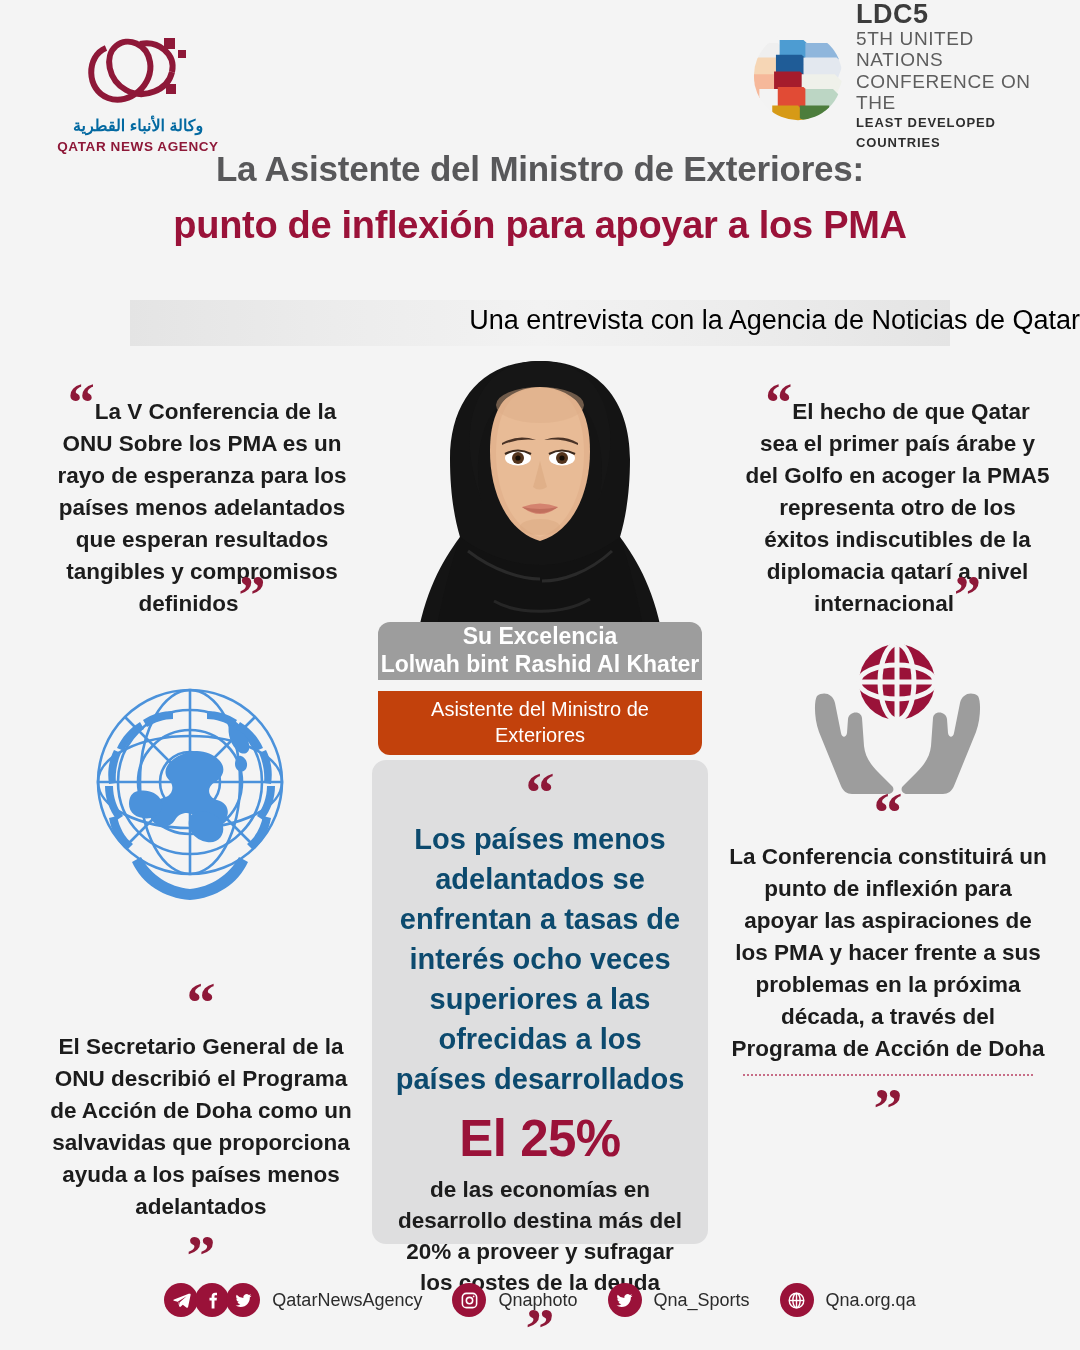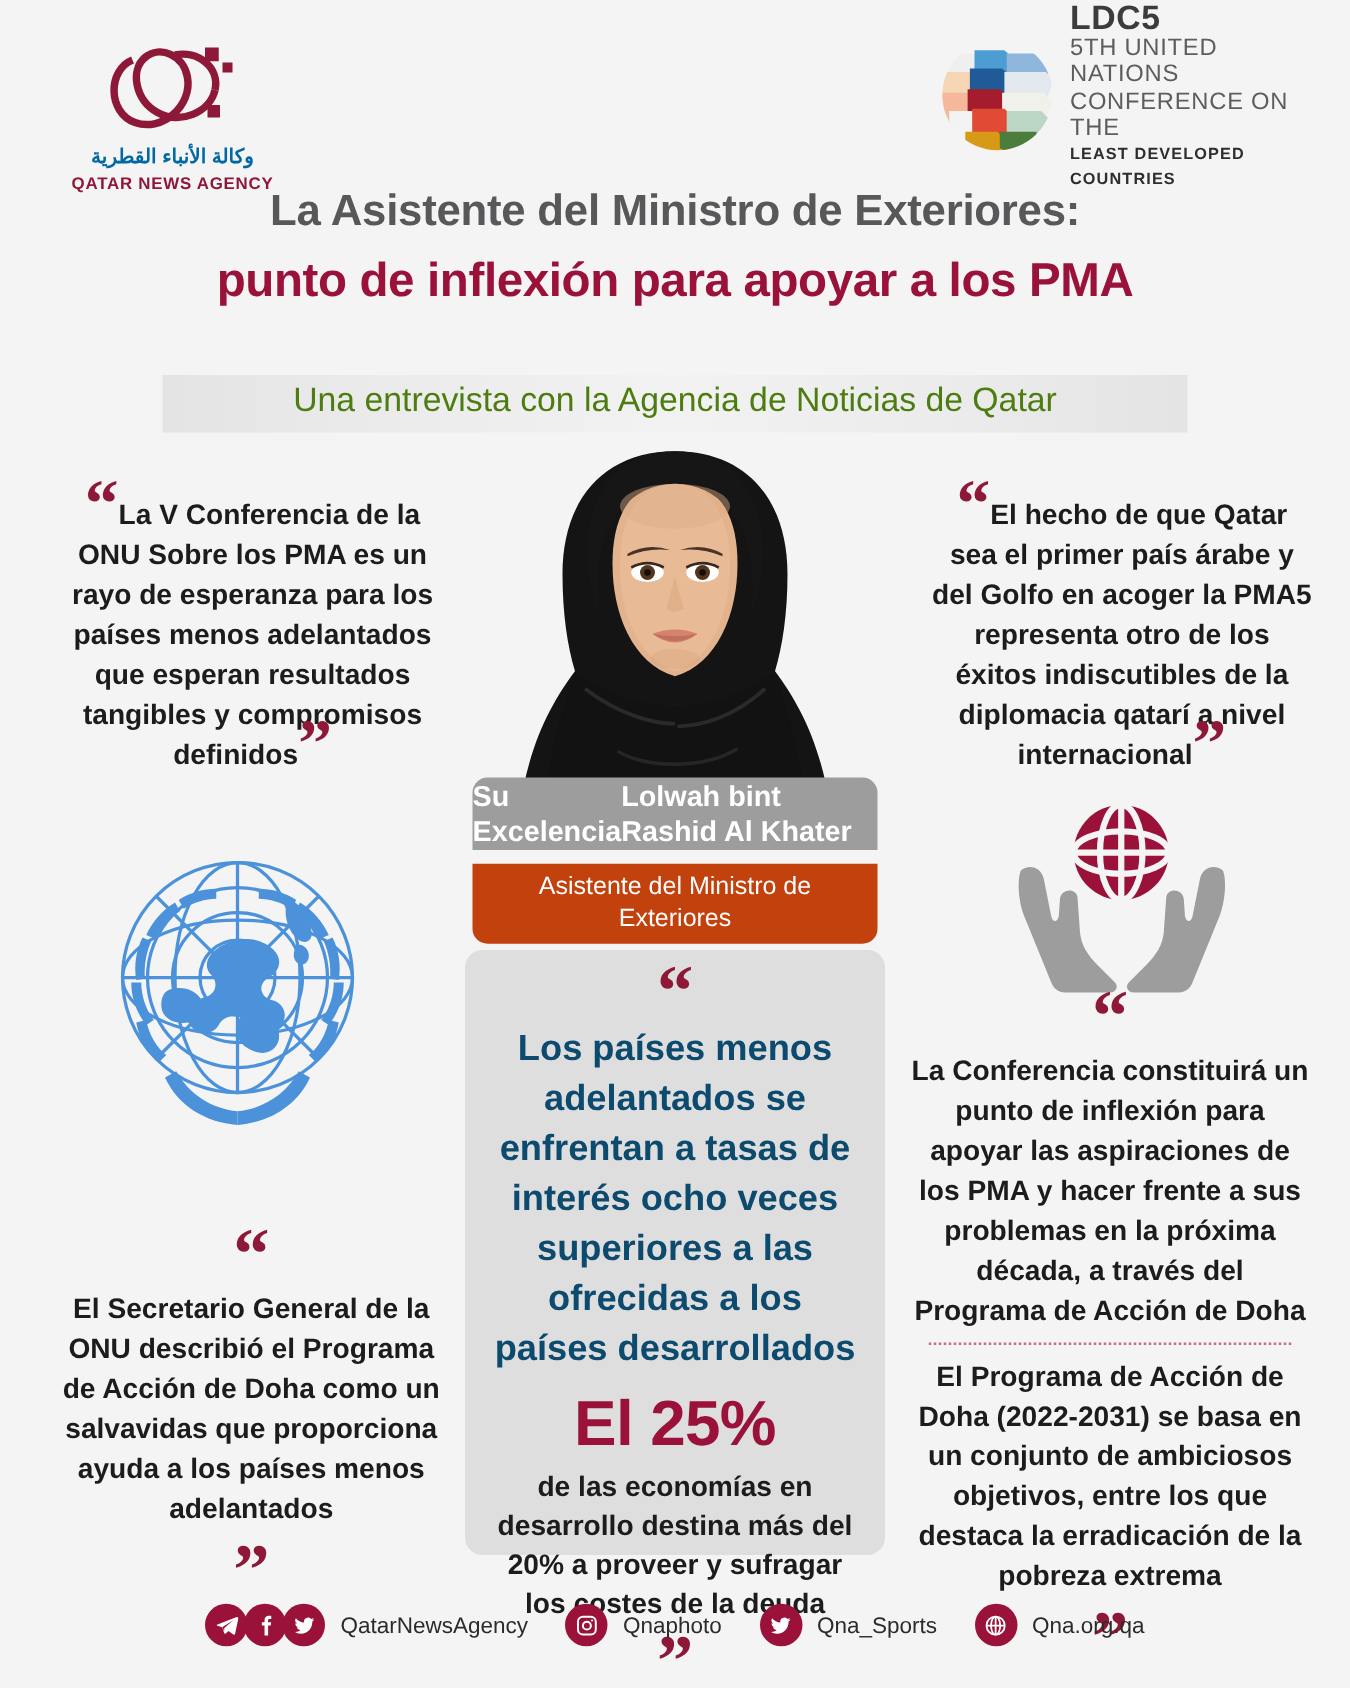--- a/index.html
+++ b/index.html
@@ -59,22 +59,22 @@
     font-size: 38px; font-weight: bold; color: #9a1239;
     line-height: 1.28; letter-spacing: -0.3px;
   }
   .subtitle-band {
     position: absolute; left: 130px; top: 300px;
     width: 820px; height: 46px;
     background: linear-gradient(to right, #e4e4e4 0%, #ececec 25%, #f2f2f2 50%, #ececec 75%, #e4e4e4 100%);
   }
   .subtitle-text {
     position: absolute; left: 0; top: 305px; width: 1080px;
-    text-align: center;
-    font-size: 27px; color: #4d7c0f; font-weight: normal;
+    text-align: right;
+    font-size: 27px; color: #000000; font-weight: normal;
   }
 
   
   .qm {
     color: #8e1838; font-family: "Liberation Serif", serif;
     font-weight: bold; line-height: 0;
     display: inline-block; vertical-align: -2px;
   }
   .qm-open { font-size: 54px; }
   .qm-close { font-size: 54px; }
@@ -107,21 +107,21 @@
     width: 284px; height: 290px;
     overflow: hidden;
   }
   .portrait svg { display: block; }
 
   .nameplate-gray {
     position: absolute; left: 378px; top: 622px;
     width: 324px; height: 58px;
     background: #9d9d9d;
     border-radius: 12px 12px 0 0;
-    display: flex; flex-direction: row; align-items: center; justify-content: flex-end;
+    display: flex; flex-direction: column; align-items: center; justify-content: flex-start;
     color: #ffffff;
   }
   .np-line1 { font-size: 23px; font-weight: bold; line-height: 1.22; }
   .np-line2 { font-size: 23px; font-weight: bold; line-height: 1.22; }
 
   .nameplate-red {
     position: absolute; left: 378px; top: 691px;
     width: 324px; height: 64px;
     background: #c2410c;
     border-radius: 0 0 12px 12px;
@@ -361,21 +361,20 @@
     <div class="cc-quote">Los países menos adelantados se enfrentan a tasas de interés ocho veces superiores a las ofrecidas a los países desarrollados</div>
     <div class="cc-stat">El 25%</div>
     <div class="cc-sub">de las economías en desarrollo destina más del 20% a proveer y sufragar los costes de la deuda</div>
     <span class="qm-block" style="margin-top:16px">”</span>
   </div>
 
   <div class="q-mr">
     <span class="qm-block">“</span>
     <div class="quote-text" style="margin-top:14px">La Conferencia constituirá un punto de inflexión para apoyar las aspiraciones de los PMA y hacer frente a sus problemas en la próxima década, a través del Programa de Acción de Doha</div>
     <div class="dotted-sep"></div>
-    <div class="quote-text">El Programa de Acción de Doha (2022-2031) se basa en un conjunto de ambiciosos objetivos, entre los que destaca la erradicación de la pobreza extrema</div>
     <span class="qm-block" style="margin-top:18px">”</span>
   </div>
 
   <div class="q-bl">
     <span class="qm-block">“</span>
     <div class="quote-text" style="margin-top:14px">El Secretario General de la ONU describió el Programa de Acción de Doha como un salvavidas que proporciona ayuda a los países menos adelantados</div>
     <span class="qm-block" style="margin-top:18px">”</span>
   </div>
 
   <div class="footer">

